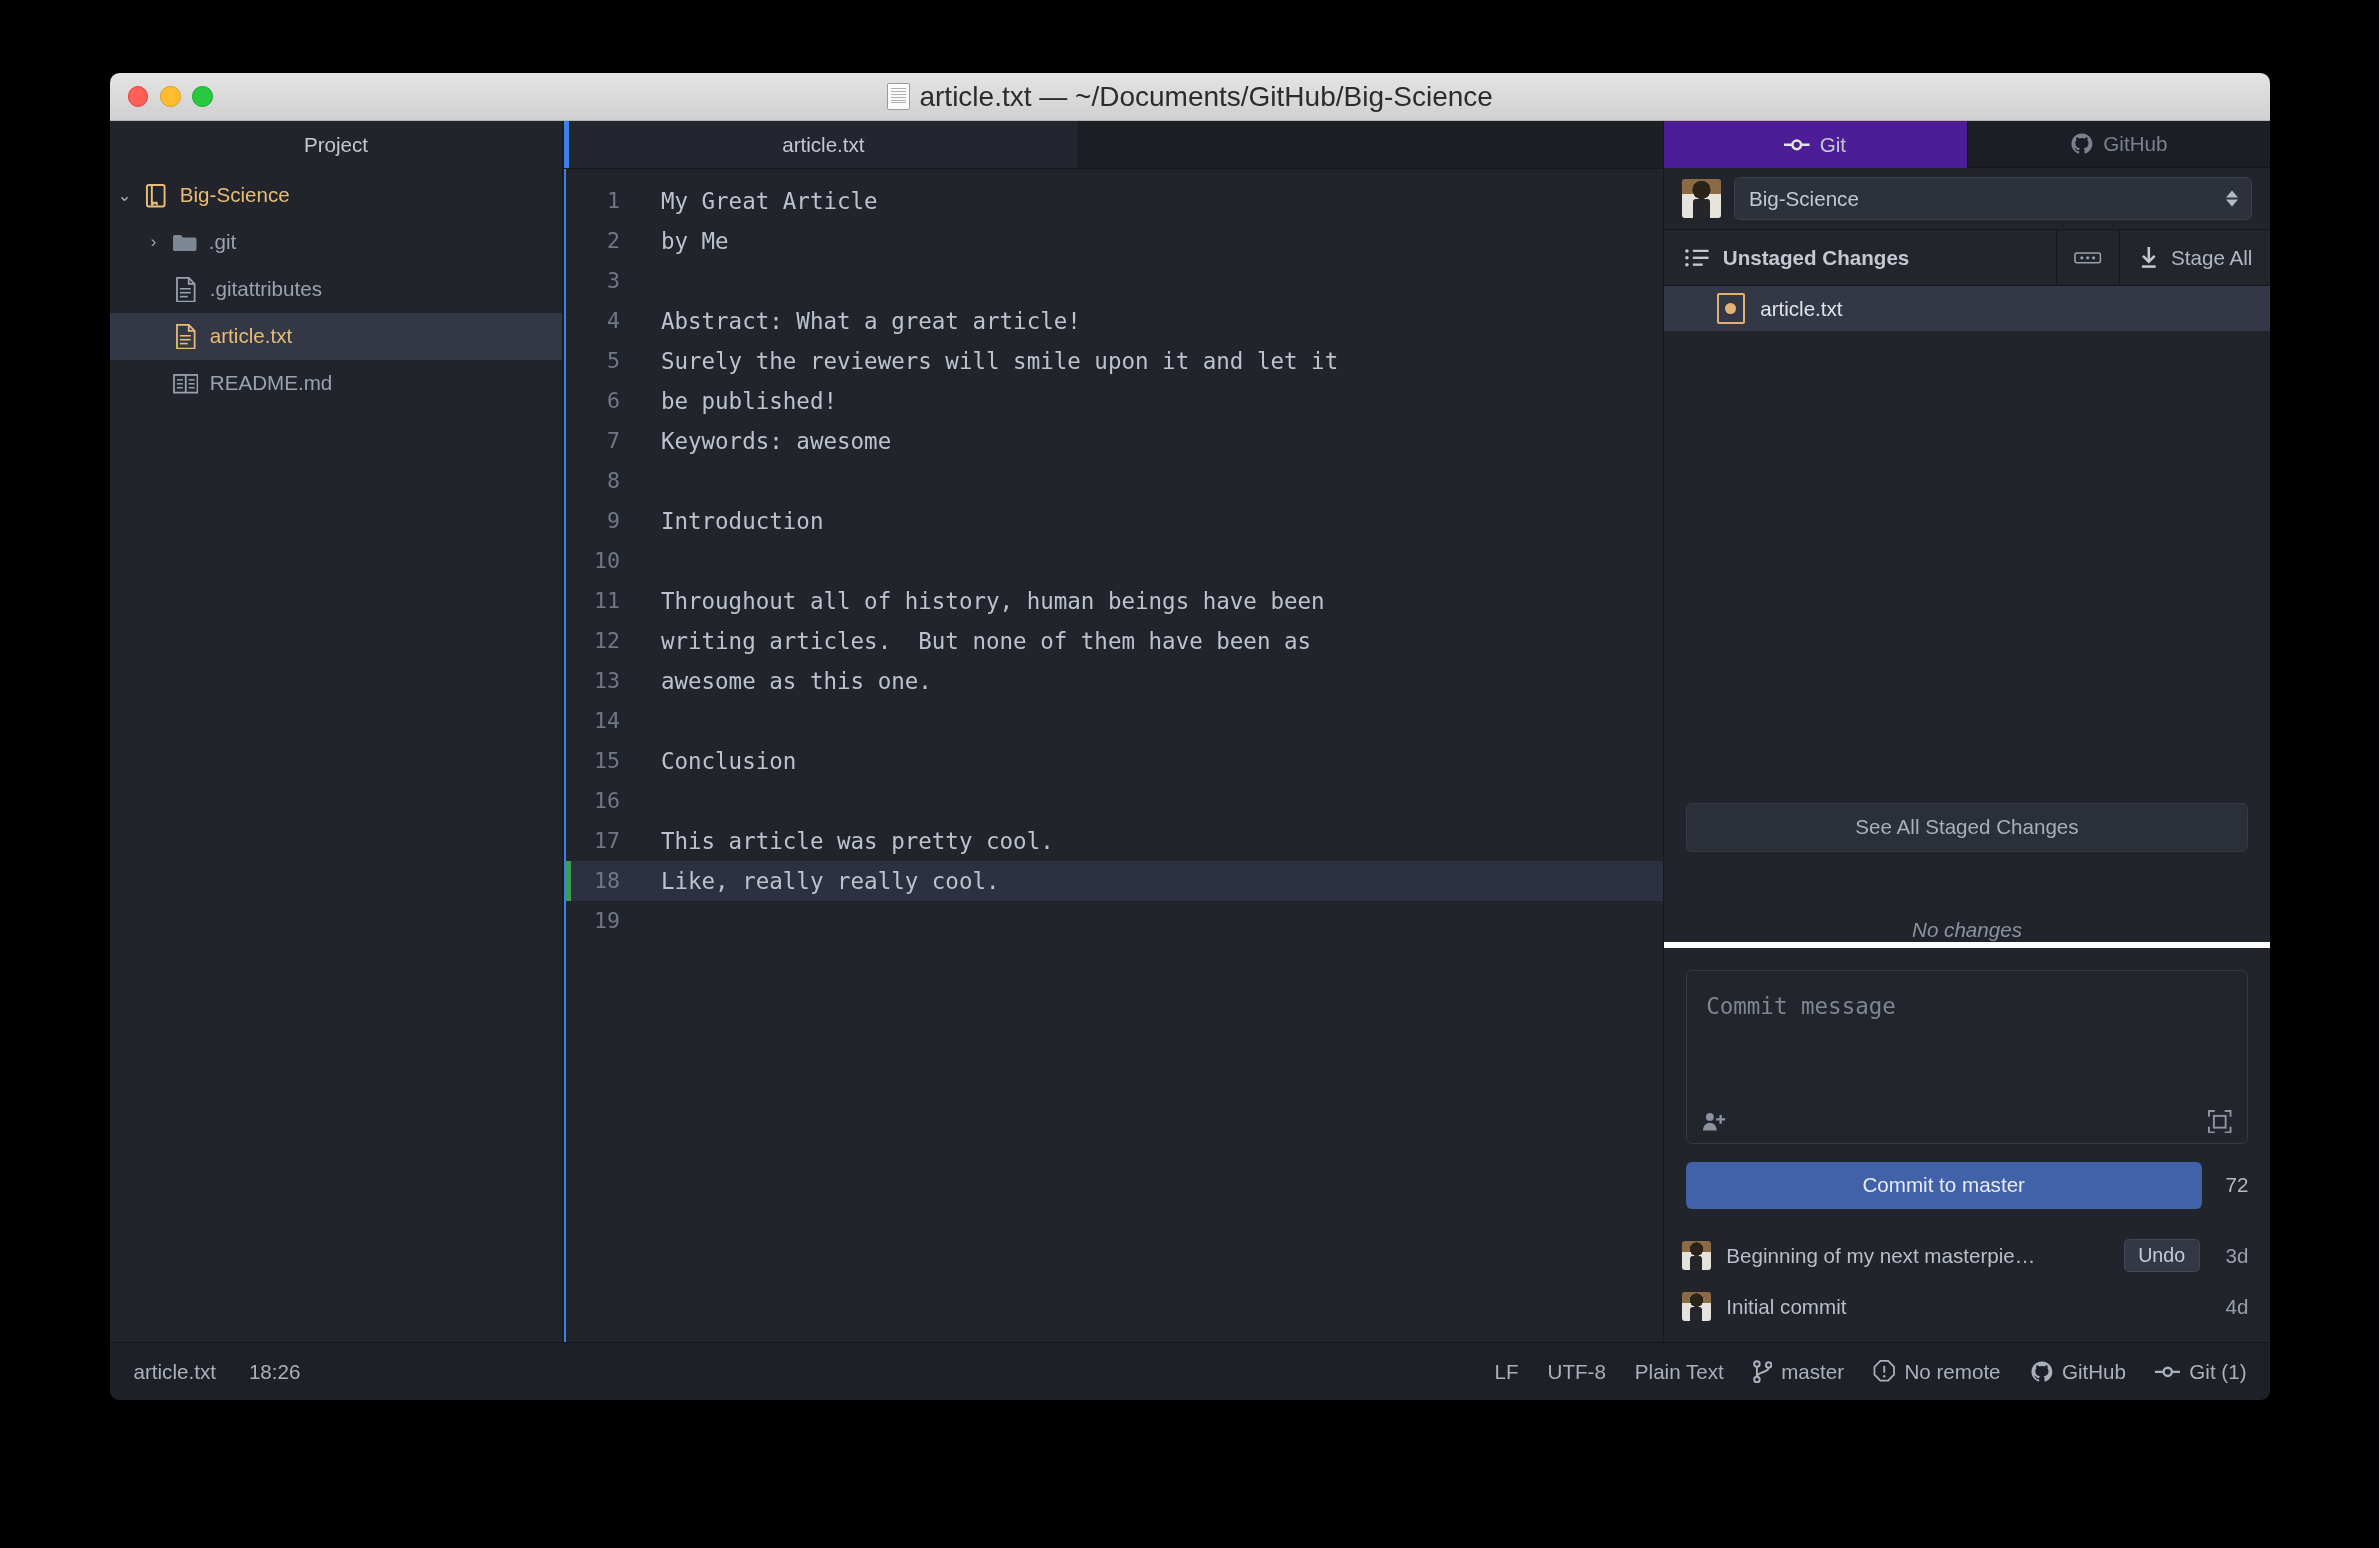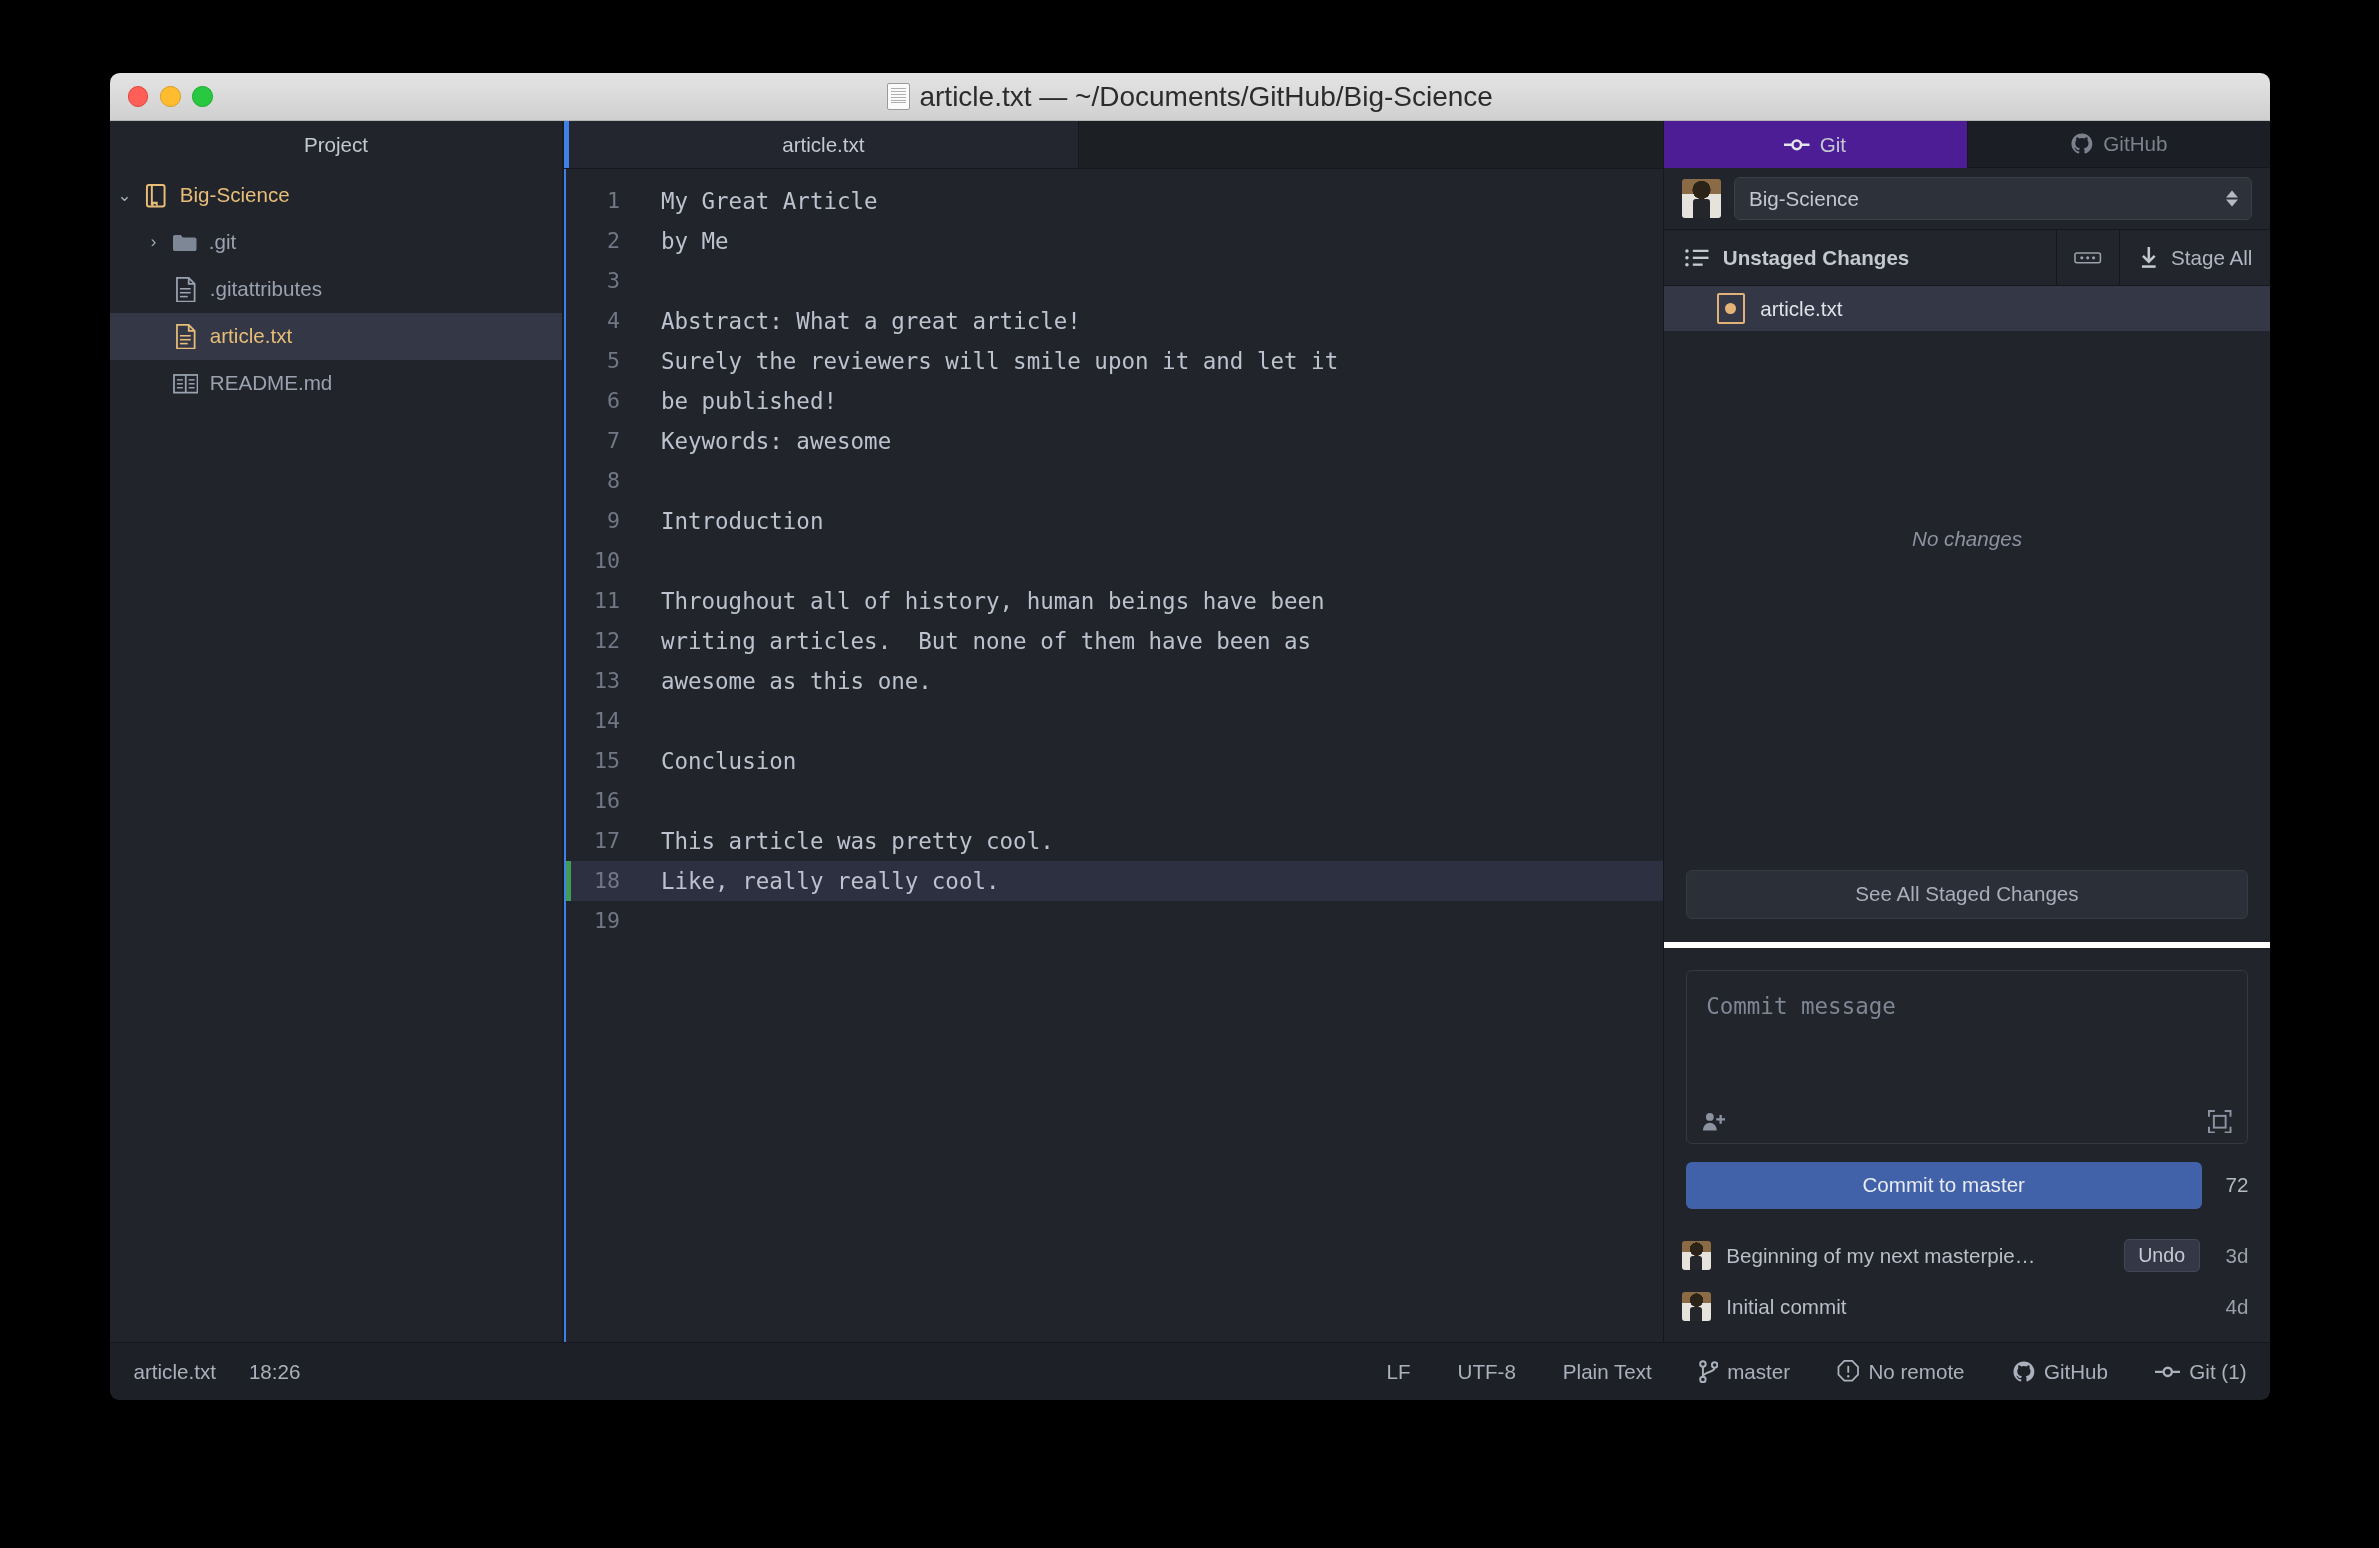--- a/index.html
+++ b/index.html
@@ -477,21 +477,21 @@
     height: 57px;
     background: #1d2026;
     border-top: 1px solid #15171c;
     display: flex;
     align-items: center;
     font-size: 20.6px;
     color: #aab1bc;
     padding: 0 23.5px;
   }
   #sb-left { display: flex; align-items: center; gap: 33px; }
-  #sb-right { margin-left: auto; display: flex; align-items: center; gap: 47px; }
+  #sb-right { margin-left: auto; display: flex; align-items: center; gap: 29px; }
   .sb-item { display: flex; align-items: center; gap: 8.8px; }
 </style>
 </head>
 <body>
 
 <div id="window">
 
   <div id="titlebar">
     <div class="traffic-lights">
       <span class="tl close"></span>
@@ -761,26 +761,26 @@
         <div class="file-row">
           <span class="chk">
               <span></span>
             </span>
           <span>article.txt</span>
         </div>
       </div>
 
 
       <div id="staged-list">
-        <div id="no-changes">No changes</div>
         <div id="see-all-wrap">
           <div id="see-all-btn">
             <span>See All Staged Changes</span>
           </div>
         </div>
+        <div id="no-changes">No changes</div>
       </div>
 
       <div id="commit-area">
         <div id="commit-box">
           <div id="commit-placeholder">Commit message</div>
           <div id="commit-box-footer">
             <span>
               <svg class="ic" width="25.5" height="21.6" viewBox="0 0 26 22">
                 <circle cx="8" cy="6" r="4" fill="#8b92a0"></circle>
                 <path d="M1 20 c0 -5 3.5 -8 7 -8 c3.5 0 7 3 7 8 z" fill="#8b92a0"></path>

